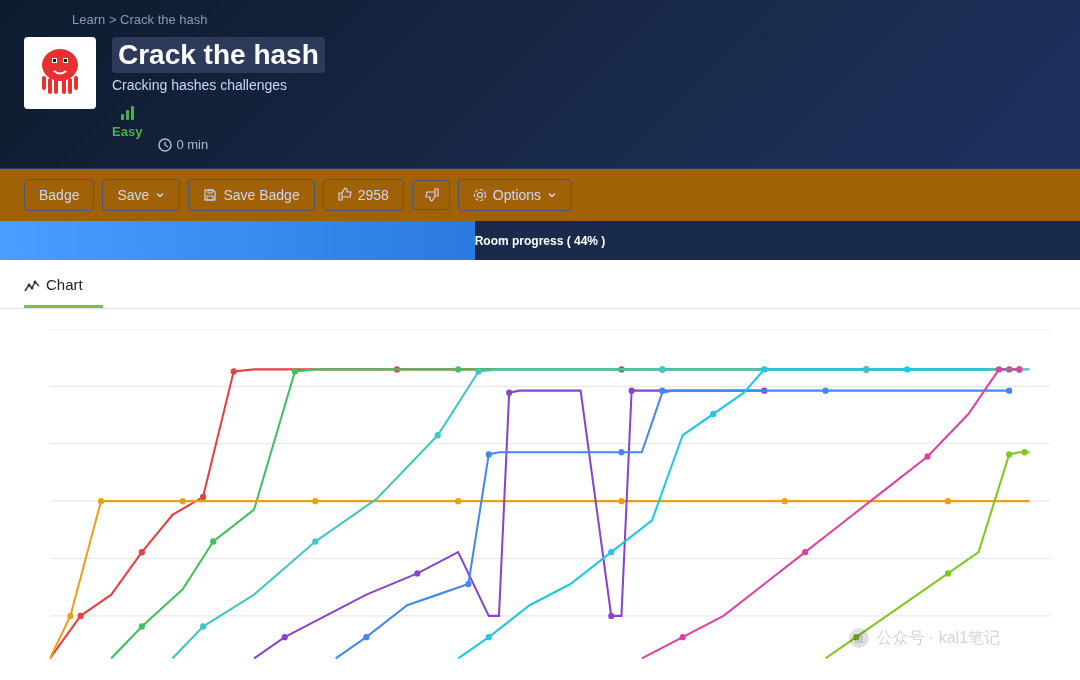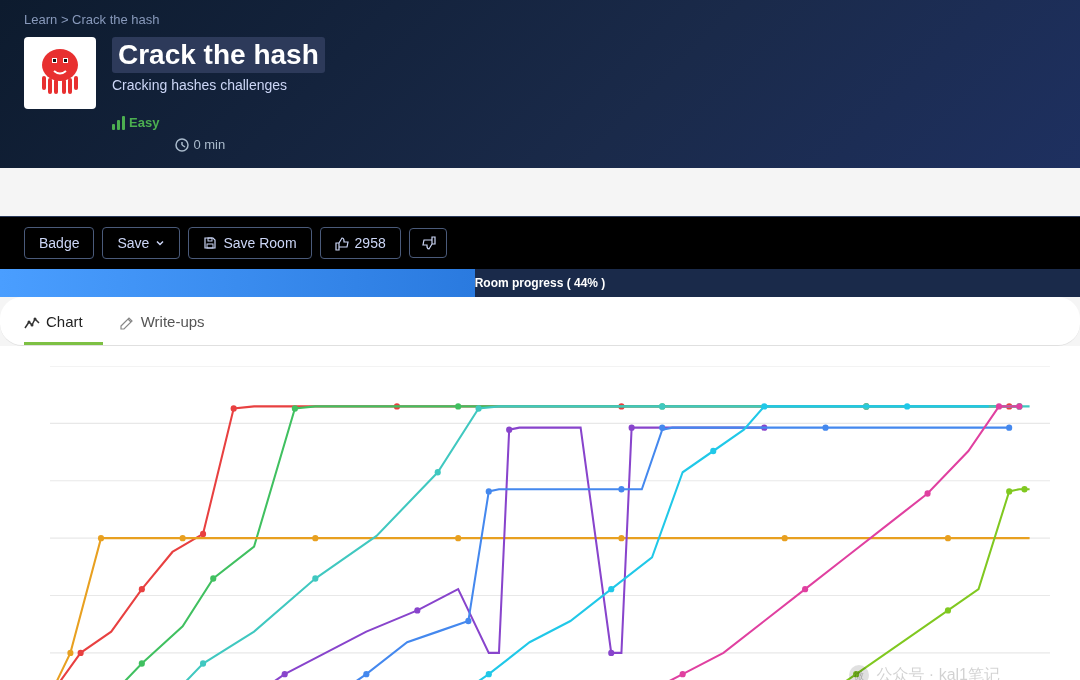--- a/index.html
+++ b/index.html
@@ -9,20 +9,21 @@
     .header {
       background: linear-gradient(135deg, #0d1b2e 0%, #1a2a4a 60%, #1e3060 100%);
       padding: 12px 24px 16px 24px;
       position: relative;
       overflow: hidden;
     }
     .breadcrumb {
       color: #8899bb;
       font-size: 13px;
       margin-bottom: 10px;
+      margin-left: 48px;
     }
     .breadcrumb a { color: #8899bb; text-decoration: none; }
     .breadcrumb span { color: #8899bb; }
 
     .header-content {
       display: flex;
       align-items: flex-start;
       gap: 16px;
     }
     .avatar {
@@ -61,20 +62,21 @@
       align-items: center;
       gap: 16px;
     }
     .difficulty {
       display: flex;
       align-items: center;
       gap: 4px;
       color: #4caf50;
       font-size: 13px;
       font-weight: 600;
+      flex-direction: column;
     }
     .difficulty .bars {
       display: flex;
       align-items: flex-end;
       gap: 2px;
       height: 14px;
     }
     .difficulty .bar {
       width: 3px;
       background: #4caf50;
@@ -93,27 +95,26 @@
     .cloud-decoration {
       position: absolute;
       right: 60px;
       top: 15px;
       opacity: 0.7;
     }
     .cloud-svg { width: 200px; height: 140px; }
 
     
     .toolbar {
-      background: #000000;
+      background: #a16207;
       padding: 10px 24px;
       display: flex;
       align-items: center;
       gap: 8px;
       border-top: 1px solid #2a3a5a;
-      margin-top: 48px;
     }
     .btn {
       display: flex;
       align-items: center;
       gap: 6px;
       padding: 7px 14px;
       border-radius: 4px;
       font-size: 14px;
       cursor: pointer;
       border: none;
@@ -122,34 +123,34 @@
     .btn-outline {
       background: transparent;
       border: 1px solid #4a5a7a;
       color: #ccd6f6;
     }
     .btn-like {
       background: transparent;
       border: 1px solid #4a5a7a;
       color: #ccd6f6;
       display: flex;
-      align-items: flex-end;
+      align-items: flex-start;
       gap: 4px;
     }
     .btn-dislike {
       background: transparent;
       border: 1px solid #4a5a7a;
       color: #ccd6f6;
       padding: 7px 10px;
     }
 
     
     .progress-container {
       background: #1a2a4a;
-      height: 28px;
+      height: 39px;
       display: flex;
       align-items: center;
       position: relative;
     }
     .progress-bar {
       height: 100%;
       background: linear-gradient(90deg, #4a9eff 0%, #2a7adf 100%);
       width: 44%;
       display: flex;
       align-items: center;
@@ -166,21 +167,20 @@
     }
 
     
     .tabs-container {
       background: #fff;
       padding: 0 24px;
       border-bottom: 1px solid #e0e0e0;
       display: flex;
       align-items: center;
       gap: 0;
-      border-radius: 22px;
     }
     .tab {
       display: flex;
       align-items: center;
       gap: 6px;
       padding: 16px 20px 12px 0;
       font-size: 15px;
       color: #555;
       cursor: pointer;
       border-bottom: 3px solid transparent;
@@ -284,56 +284,59 @@
     <svg width="10" height="10" viewBox="0 0 10 10">
         <path d="M2 3.5L5 6.5L8 3.5" stroke="#ccd6f6" stroke-width="1.5" fill="none"></path>
       </svg>
   </button>
   <button class="btn btn-outline">
     <svg width="14" height="14" viewBox="0 0 14 14">
         <path d="M2 2h8l2 2v8H2V2z" stroke="#ccd6f6" stroke-width="1.2" fill="none"></path>
         <rect x="4" y="8" width="6" height="4" stroke="#ccd6f6" stroke-width="1" fill="none"></rect>
         <rect x="5" y="2" width="4" height="3" stroke="#ccd6f6" stroke-width="1" fill="none"></rect>
       </svg>
-    <span>Save Room</span>
+    <span>Save Badge</span>
   </button>
   <button class="btn btn-like">
     <svg width="16" height="14" viewBox="0 0 16 14">
         <path d="M1 6h3v7H1zM4 6l3-5c2 0 2 2 2 3v1h4l-1 5H4V6z" stroke="#ccd6f6" stroke-width="1.2" fill="none"></path>
       </svg>
     <span>2958</span>
   </button>
   <button class="btn btn-dislike">
     <svg width="16" height="14" viewBox="0 0 16 14">
         <path d="M15 8h-3V1h3zM12 8l-3 5c-2 0-2-2-2-3V9H3l1-5h8V8z" stroke="#ccd6f6" stroke-width="1.2" fill="none"></path>
+      </svg>
+  </button>
+  <button class="btn btn-outline">
+    <svg width="14" height="14" viewBox="0 0 14 14">
+        <circle cx="7" cy="7" r="2.5" stroke="#ccd6f6" stroke-width="1.2" fill="none"></circle>
+        <circle cx="7" cy="7" r="5.5" stroke="#ccd6f6" stroke-width="1.2" fill="none" stroke-dasharray="3 2"></circle>
+      </svg>
+    <span>Options</span>
+    <svg width="10" height="10" viewBox="0 0 10 10">
+        <path d="M2 3.5L5 6.5L8 3.5" stroke="#ccd6f6" stroke-width="1.5" fill="none"></path>
       </svg>
   </button>
 </div>
 
 <div class="progress-container">
   <div class="progress-bar"></div>
   <div class="progress-label">Room progress ( 44% )</div>
 </div>
 
 <div class="tabs-container">
   <div class="tab active">
     <svg width="16" height="16" viewBox="0 0 16 16">
         <polyline points="1,14 5,8 8,11 11,5 15,9" stroke="#333" stroke-width="1.5" fill="none"></polyline>
         <circle cx="5" cy="8" r="1.5" fill="#333"></circle>
         <circle cx="8" cy="11" r="1.5" fill="#333"></circle>
         <circle cx="11" cy="5" r="1.5" fill="#333"></circle>
       </svg>
     <span>Chart</span>
-  </div>
-  <div class="tab">
-    <svg width="16" height="16" viewBox="0 0 16 16">
-        <path d="M2 12 L10 4 L13 7 L5 15 L2 15 Z" stroke="#888" stroke-width="1.2" fill="none"></path>
-        <line x1="9" y1="5" x2="12" y2="8" stroke="#888" stroke-width="1.2"></line>
-      </svg>
-    <span>Write-ups</span>
   </div>
 </div>
 
 <div class="chart-area">
   <svg class="chart-svg" viewBox="0 0 980 320" xmlns="http://www.w3.org/2000/svg" preserveAspectRatio="none">
 
     <line x1="0" y1="270" x2="980" y2="270" stroke="#e8e8e8" stroke-width="1"></line>
     <line x1="0" y1="216" x2="980" y2="216" stroke="#e8e8e8" stroke-width="1"></line>
     <line x1="0" y1="162" x2="980" y2="162" stroke="#e8e8e8" stroke-width="1"></line>
     <line x1="0" y1="108" x2="980" y2="108" stroke="#e8e8e8" stroke-width="1"></line>

